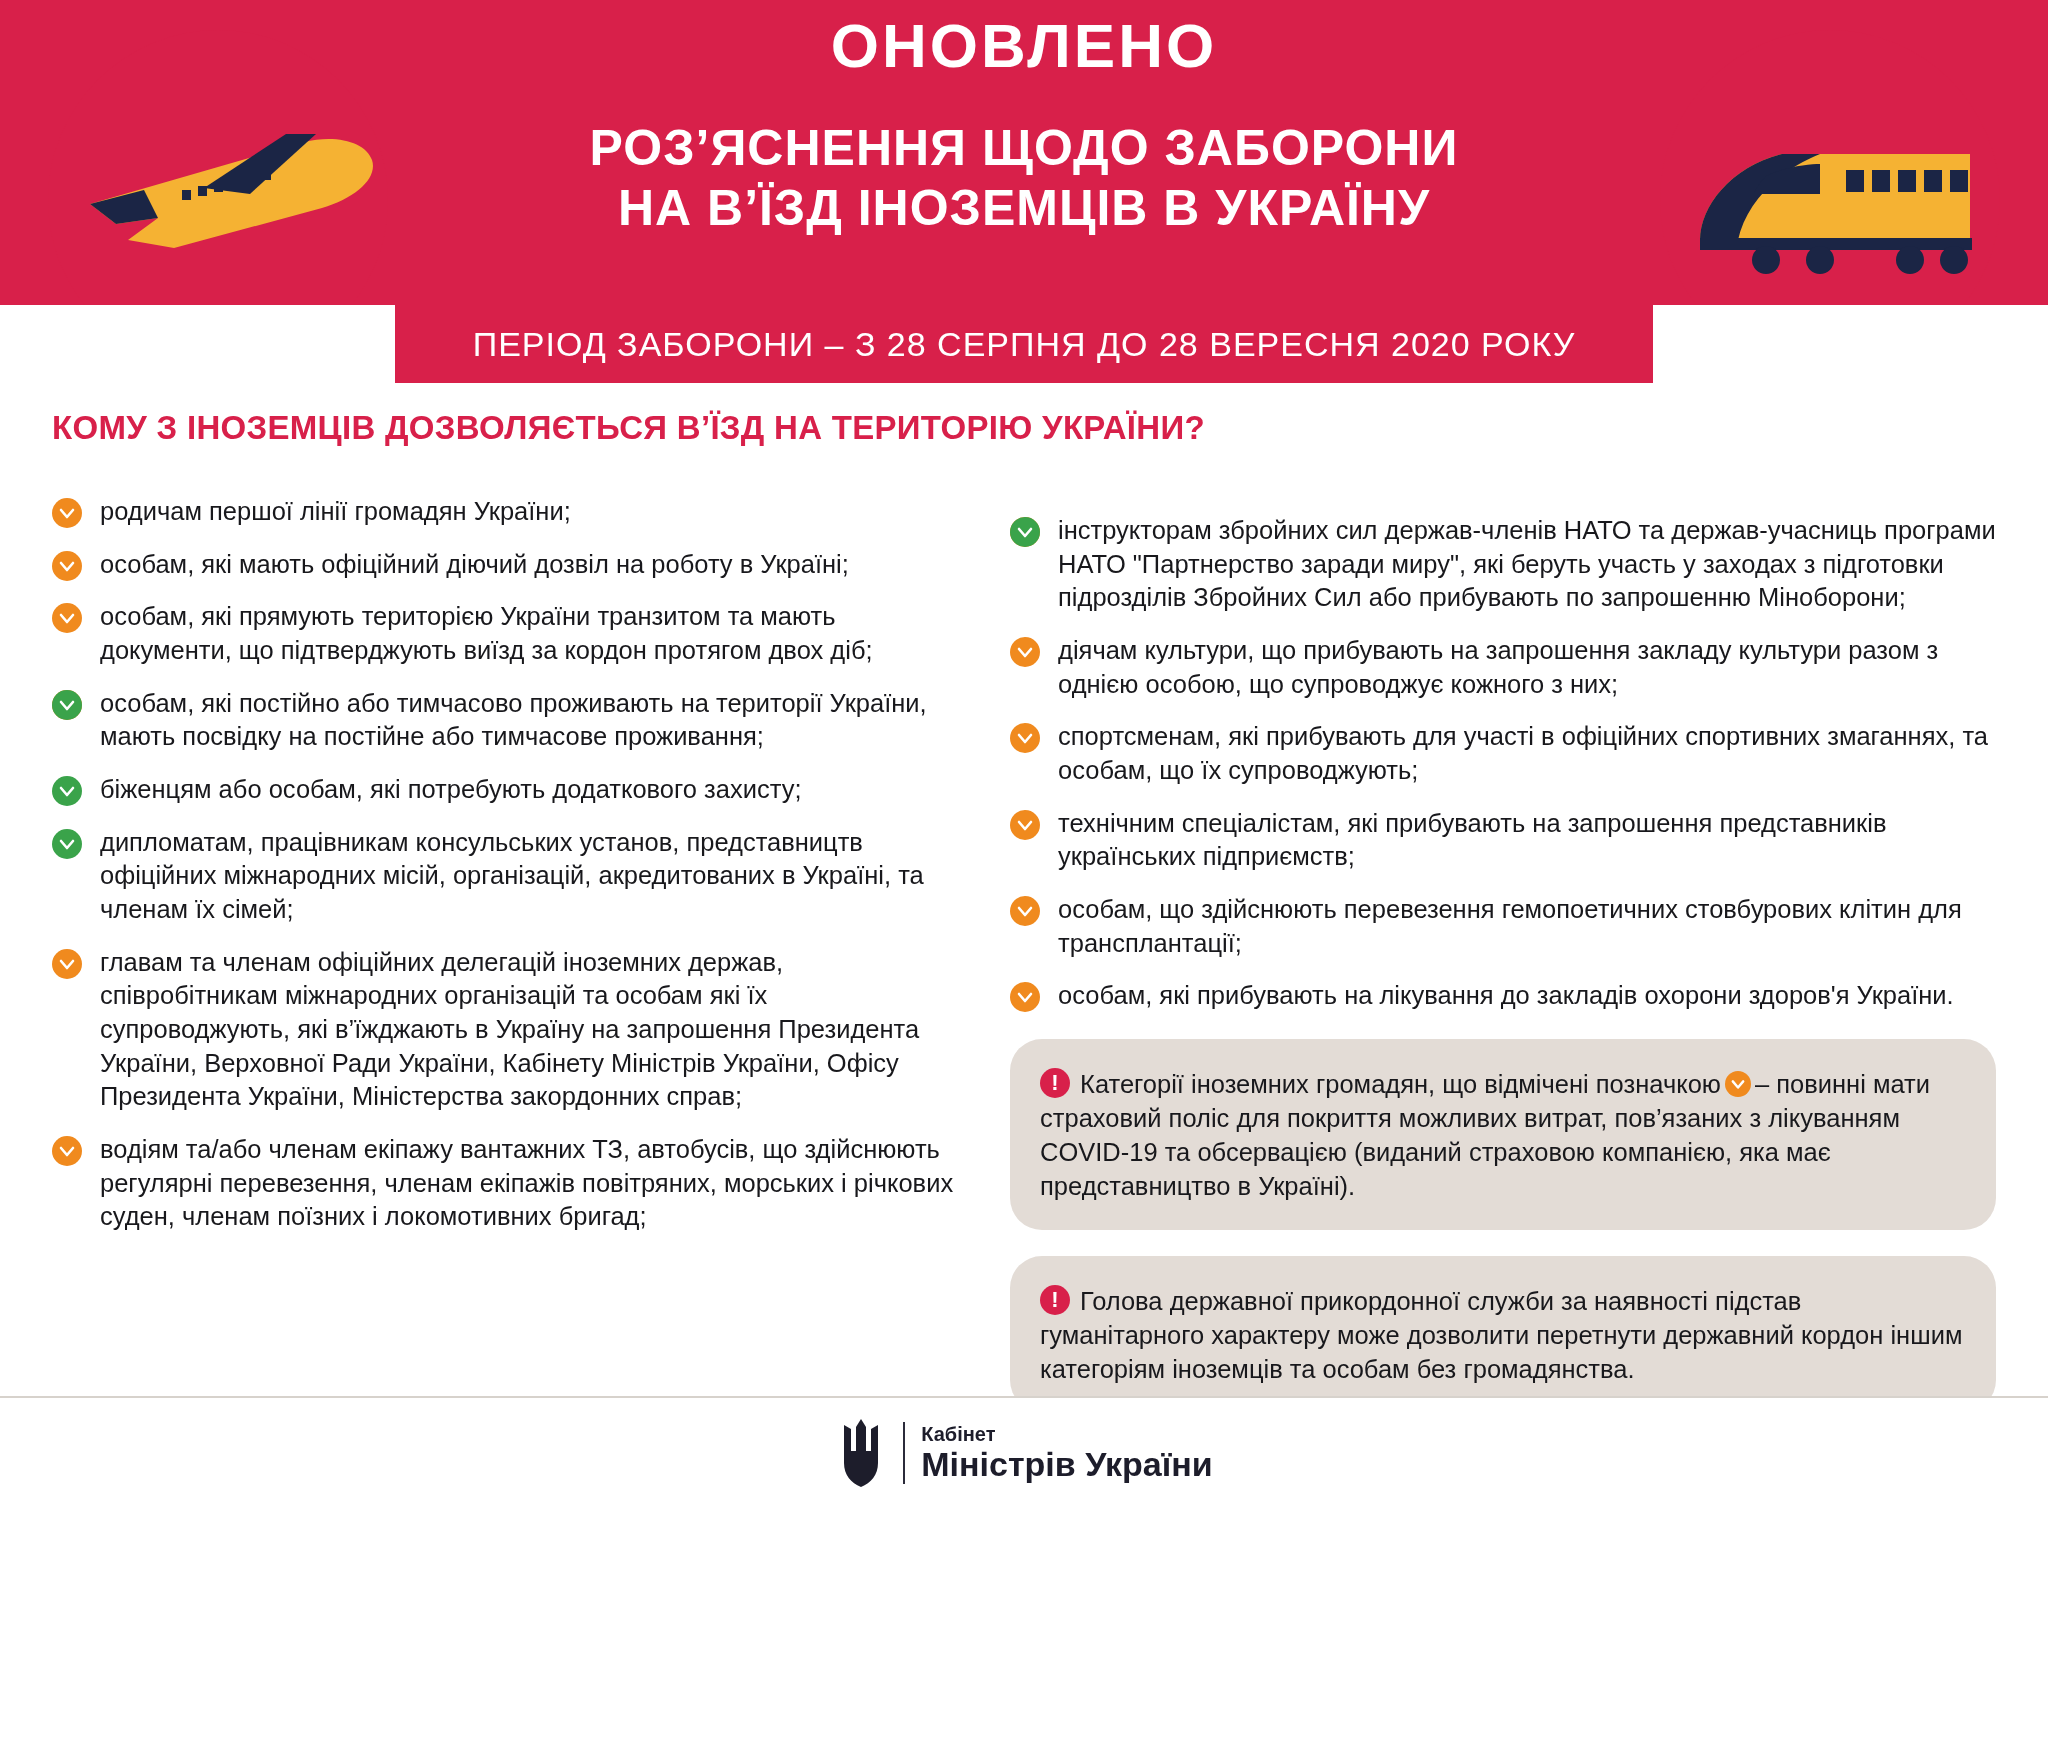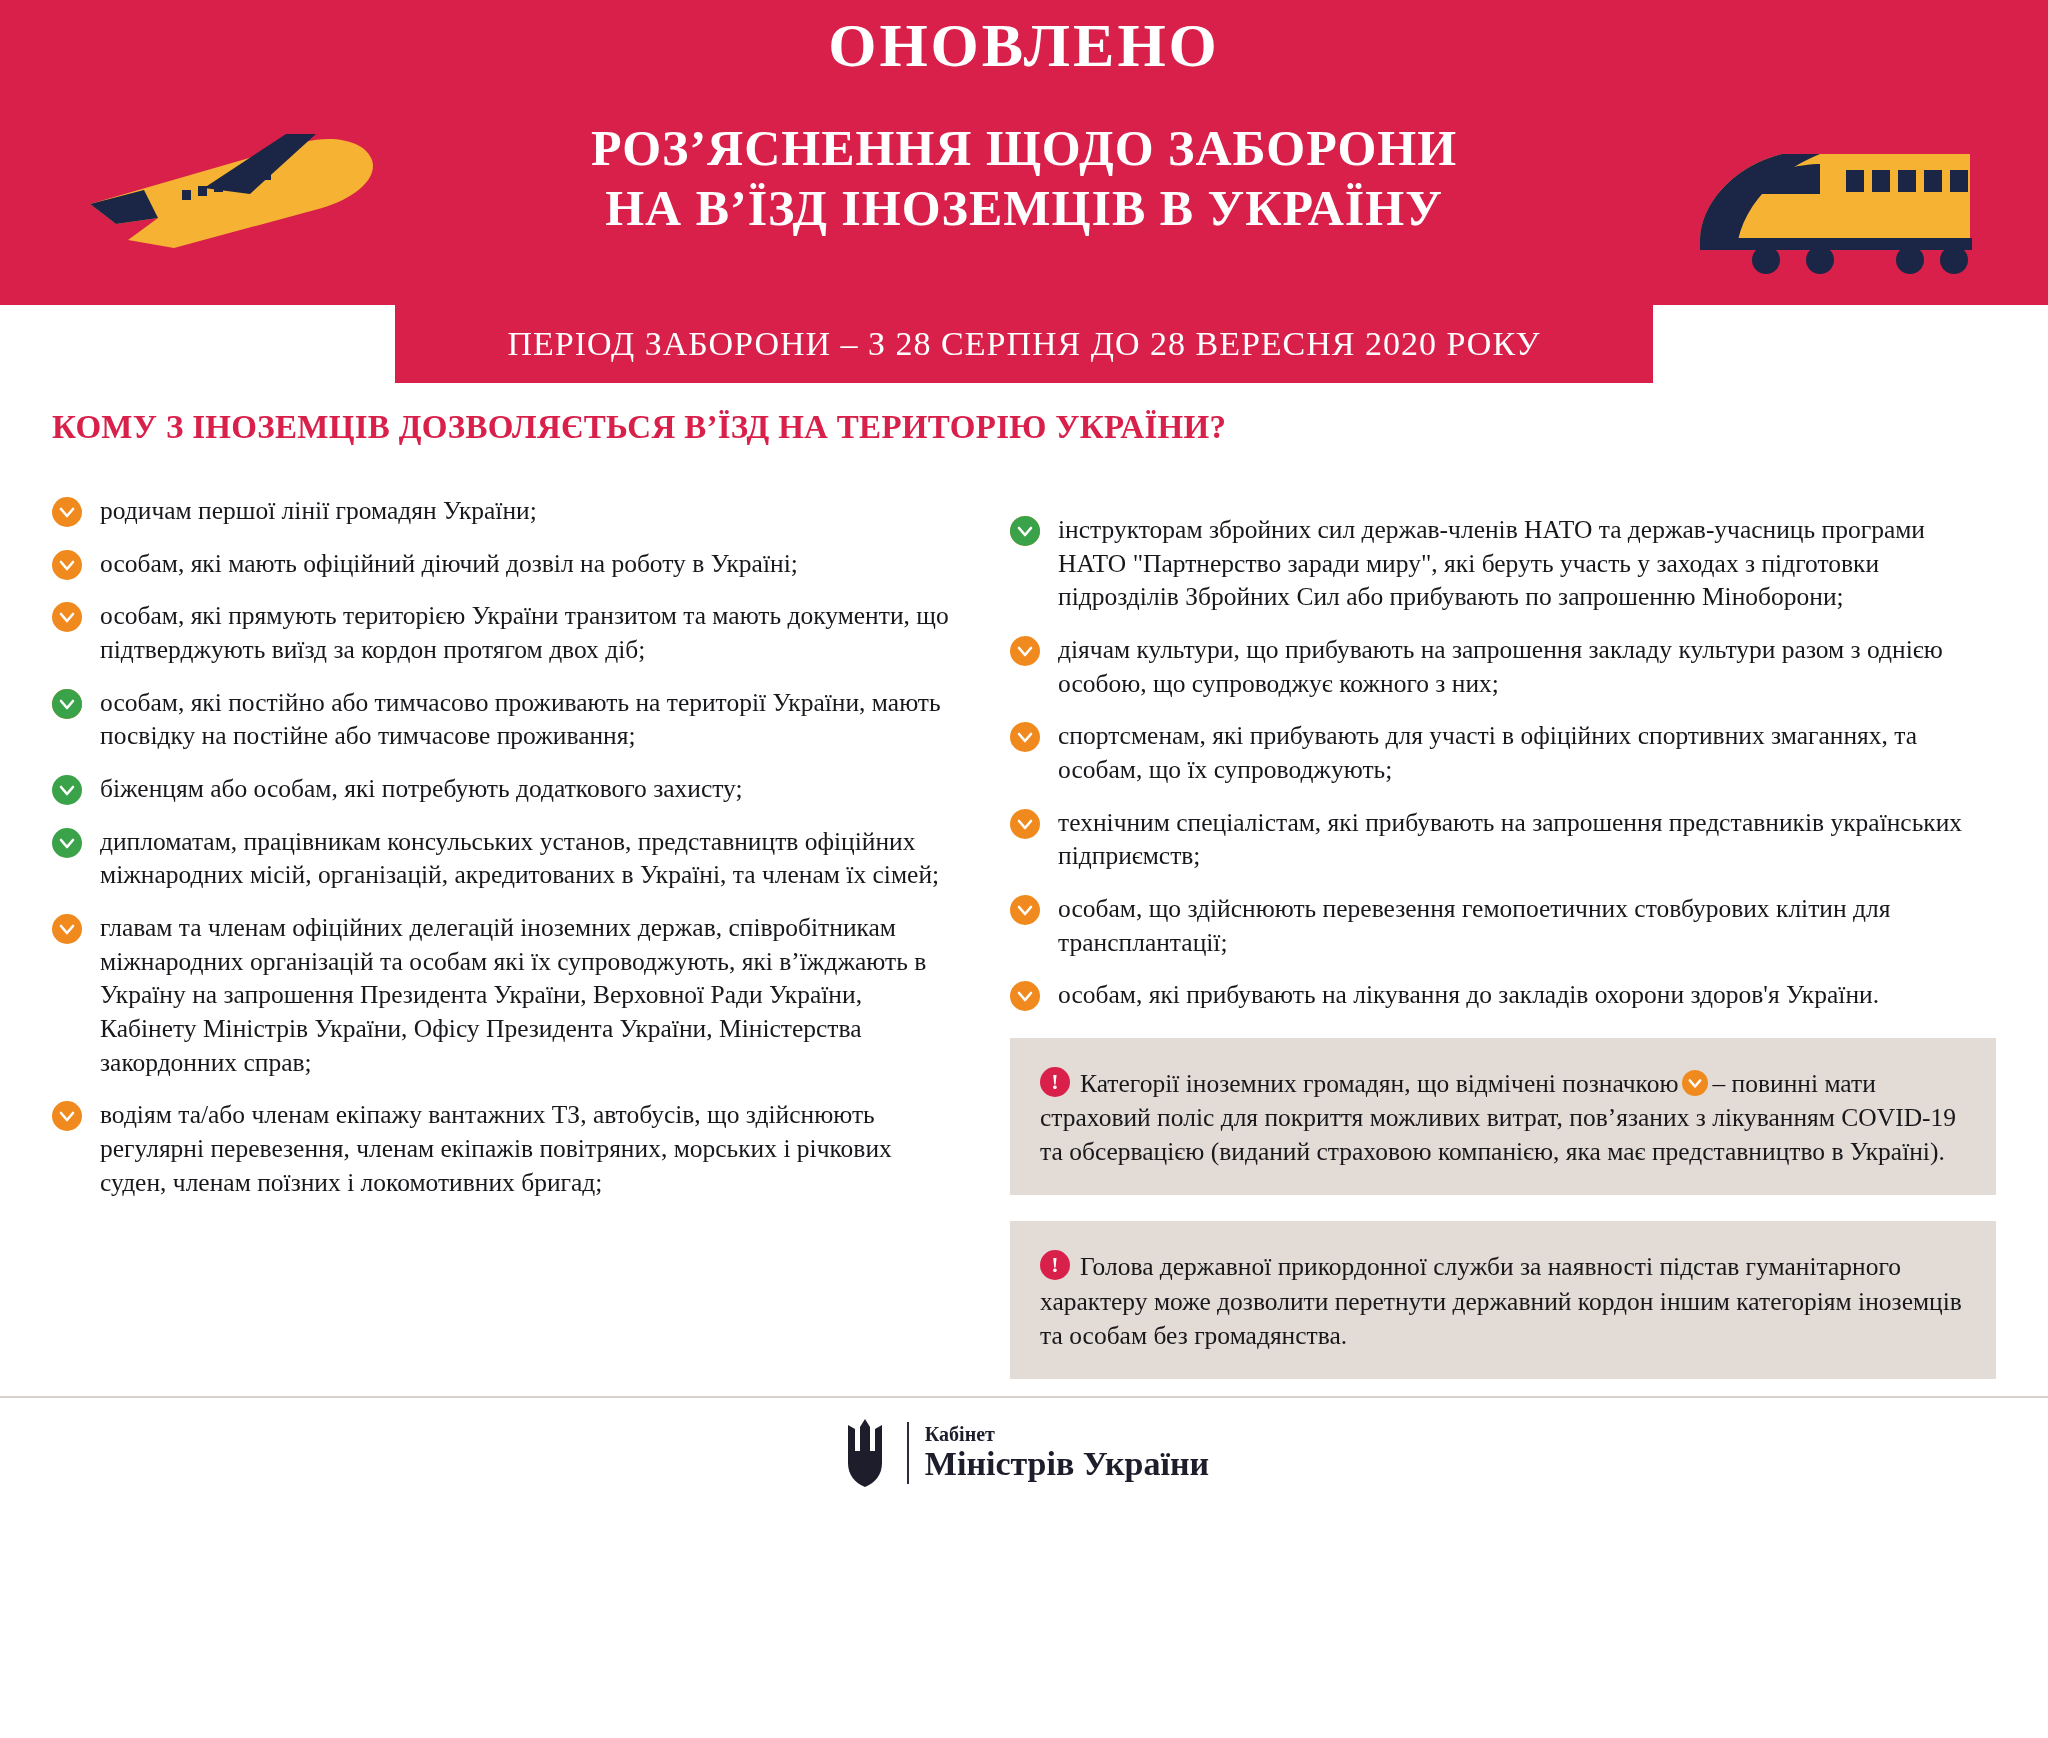--- a/index.html
+++ b/index.html
@@ -8,21 +8,20 @@
     height: 1738px;
     background: #ffffff;
     font-family: "Liberation Sans", sans-serif;
   }
   .page {
     position: relative;
     width: 2048px;
     height: 1508px;
     overflow: hidden;
     background: #ffffff;
-    font-family: Liberation Serif, serif;
   }
 
   
   .header {
     position: relative;
     width: 100%;
     height: 305px;
     background: #d8204a;
     overflow: visible;
   }
@@ -146,20 +145,21 @@
 
   
   .note {
     background: #e3dcd6;
     padding: 24px 30px 26px 30px;
     margin-top: 26px;
     font-size: 25.5px;
     line-height: 1.34;
     color: #18181c;
     position: relative;
+    border-radius: 32px;
   }
   .note .excl {
     display: inline-block;
     width: 30px;
     height: 30px;
     border-radius: 50%;
     background: #d8204a;
     position: relative;
     top: 5px;
     margin-right: 10px;

